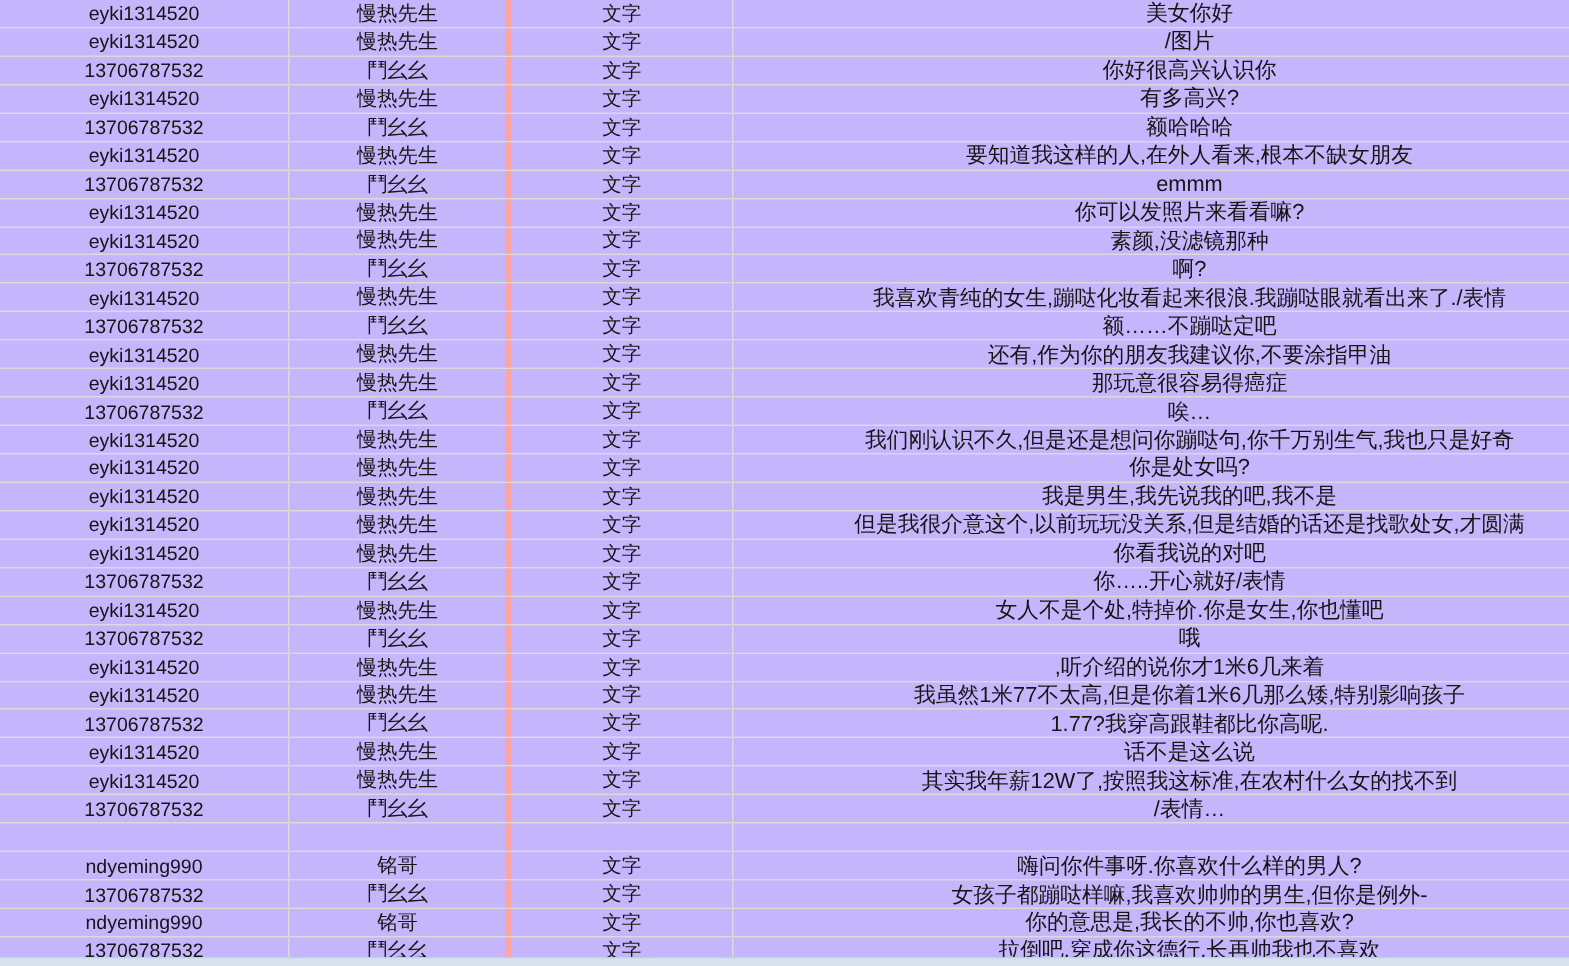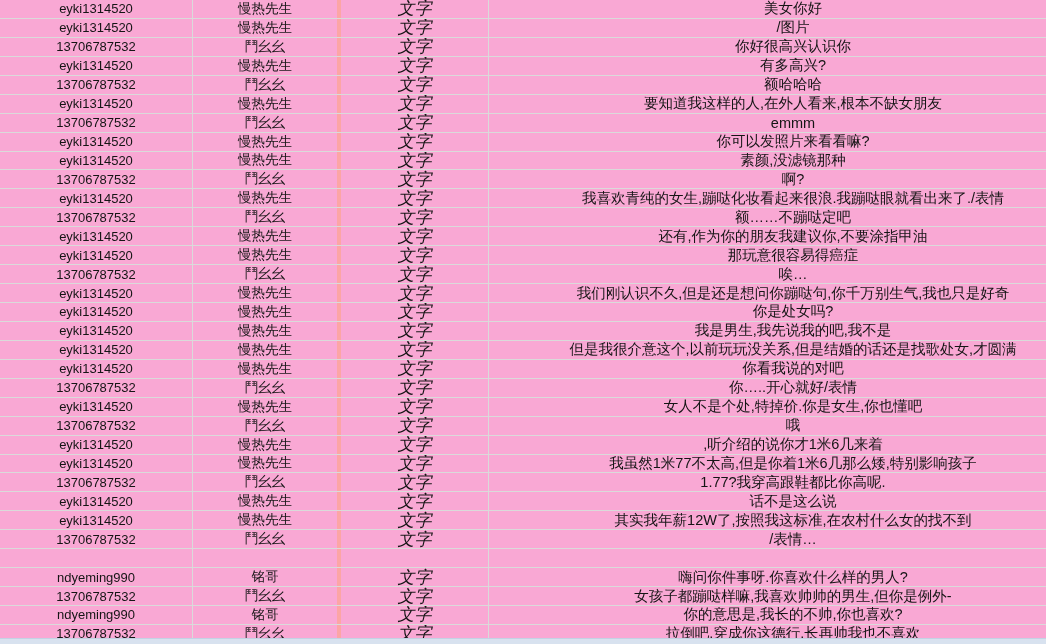--- a/index.html
+++ b/index.html
@@ -5,21 +5,21 @@
   html,body{margin:0;padding:0;}
   body{
     font-family:"Liberation Sans","DejaVu Sans",sans-serif;
     background:#ffffff;
   }
   .sheet{
     position:relative;
     width:1046px;
     height:644px;
     overflow:hidden;
-    background:#f9a8d4;
+    background:#c4b5fd;
   }
   .grid{
     width:1097px;
   }
   .row{
     display:flex;
     height:18.94px;
     box-sizing:border-box;
     border-bottom:1px solid #dadada;
     align-items:stretch;
@@ -28,21 +28,21 @@
     box-sizing:border-box;
     display:flex;
     align-items:center;
     justify-content:center;
     white-space:nowrap;
     overflow:hidden;
     color:#151515;
   }
   .c1{width:193px;border-right:1px solid #dadada;font-size:13px;}
   .c2{width:148px;border-right:4px solid #fca5a5;font-size:13.5px;}
-  .c3{width:148px;border-right:1px solid #dadada;font-size:17px;font-style:italic;}
+  .c3{width:148px;border-right:1px solid #dadada;font-size:13px;}
   .c4{width:608px;font-size:14.5px;}
   .bottom-strip{
     position:absolute;
     left:0;
     bottom:0;
     width:100%;
     height:5px;
     background:#d8e2ef;
     border-top:1px solid #c3d2e4;
   }

